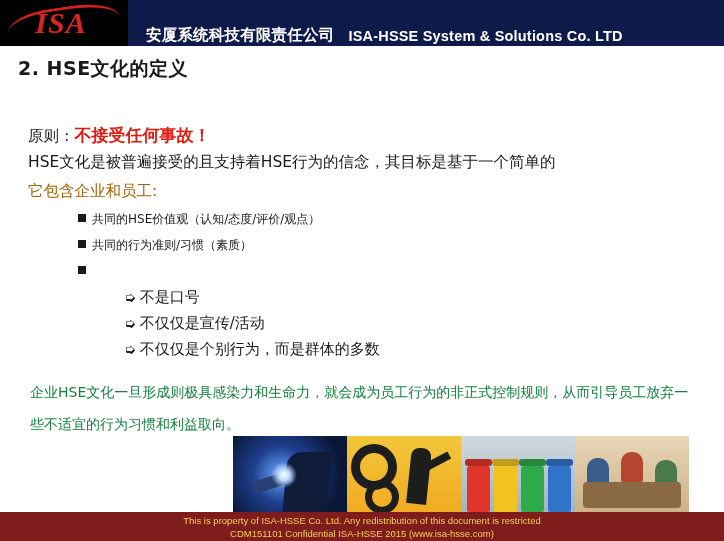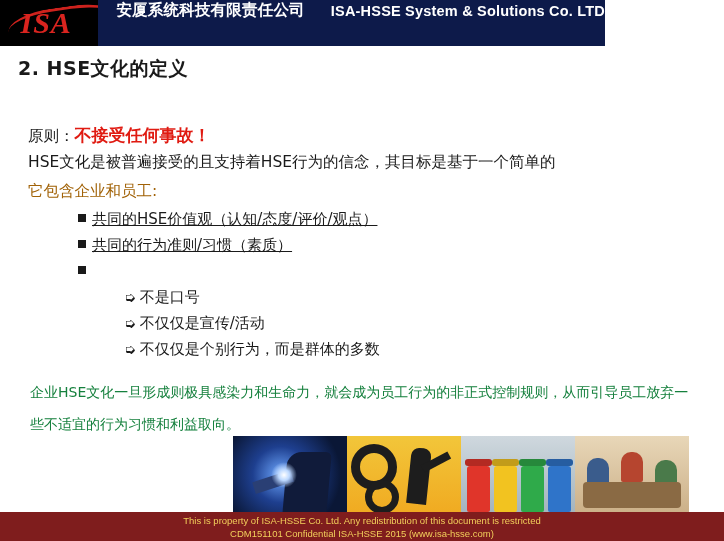--- a/index.html
+++ b/index.html
@@ -18,25 +18,25 @@
     width: 724px;
     height: 541px;
     background: #ffffff;
     box-sizing: border-box;
   }
 
   
   .header {
     position: absolute;
     left: 0; top: 0;
-    width: 605px;
+    width: 724px;
     height: 46px;
     background: #0d1a4a;
     display: flex;
-    align-items: flex-start;
+    align-items: flex-end;
   }
   .logo-box {
     width: 128px;
     height: 46px;
     background: #000000;
     position: relative;
     display: flex;
     align-items: center;
     justify-content: center;
     overflow: hidden;
@@ -65,21 +65,20 @@
   .header-title {
     flex: 1;
     display: flex;
     align-items: center;
     padding-left: 18px;
     color: #ffffff;
     font-size: 15.5px;
     font-weight: bold;
     white-space: nowrap;
     letter-spacing: 0.2px;
-    gap: 12px;
   }
   .header-title .cn {
     font-family: "DejaVu Sans", sans-serif;
     font-weight: bold;
     font-size: 15.5px;
   }
   .header-title .en {
     margin-left: 14px;
     font-family: "Liberation Sans", sans-serif;
     font-weight: bold;
@@ -128,24 +127,23 @@
   }
   .para2 {
     position: absolute;
     left: 28px; top: 135px;
     font-size: 15.5px;
     color: #a16207;
   }
   .bullets {
     position: absolute;
     left: 78px; top: 160px;
-    font-size: 15px;
+    font-size: 12px;
     color: #1a1a1a;
     line-height: 26px;
-    text-decoration: underline;
   }
   .bullet-row {
     display: flex;
     align-items: flex-start;
     white-space: nowrap;
   }
   .sq {
     display: inline-block;
     width: 8px; height: 8px;
     background: #1a1a1a;

